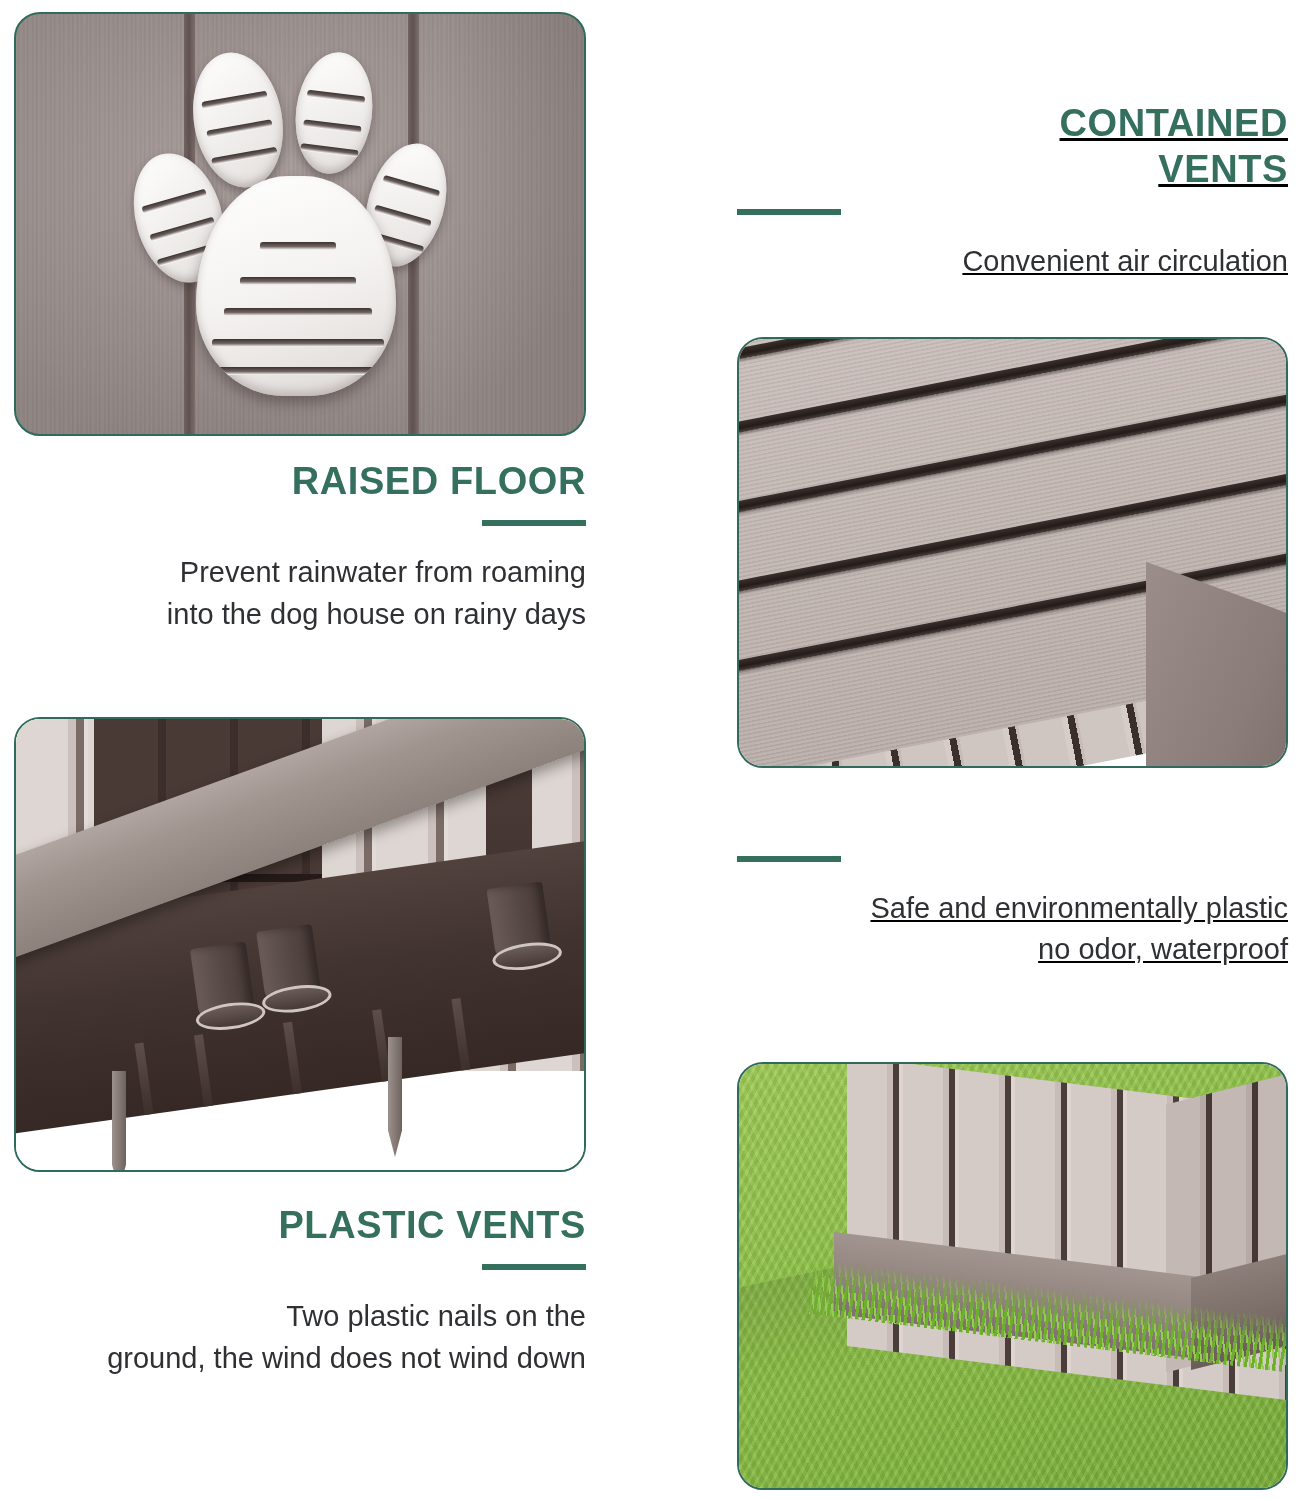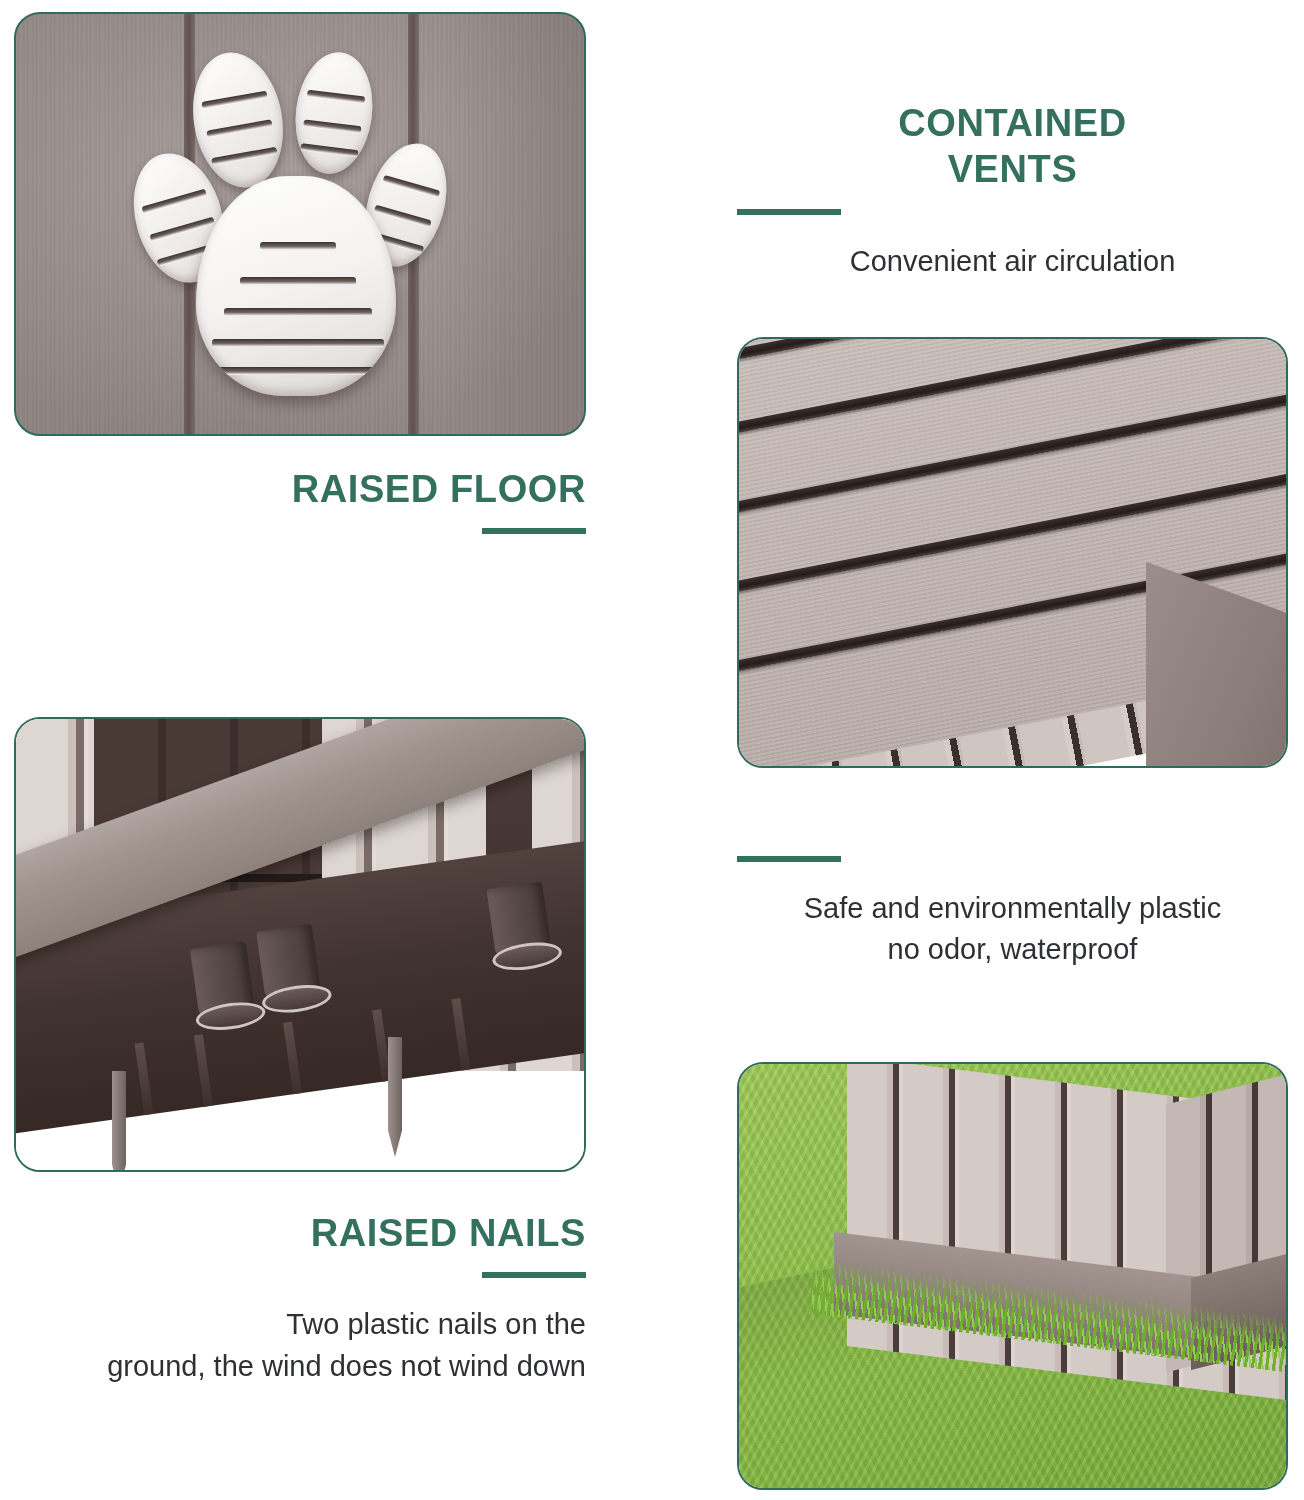--- a/index.html
+++ b/index.html
@@ -26,23 +26,23 @@
     background: #35705e;
     margin-top: 16px;
   }
   .feature-body {
     color: #2f3033;
     font-size: 29px;
     line-height: 1.42;
     margin-top: 26px;
     white-space: pre-line;
   }
-  .block-right   { text-align: right; margin-top: 8px; }
+  .block-right   { text-align: right; }
   .block-right .divider { margin-left: auto; }
-  .block-left    { text-align: center; }
+  .block-left    { text-align: right; text-decoration: underline; }
 
   
   .panel {
     position: absolute;
     border: 2px solid #2f6a5c;
     border-radius: 26px;
     overflow: hidden;
     background: #ffffff;
   }
 
@@ -318,20 +318,22 @@
         <div class="louver" style="left:14%;  top:60%; width:74%"></div>
         <div class="louver" style="left:8%;   top:74%; width:86%"></div>
         <div class="louver" style="left:4%;   top:87%; width:93%"></div>
       </div>
     </div>
   </div>
 
   <div id="block-raised-floor" class="block-right">
     <div class="feature-heading">RAISED FLOOR</div>
     <div class="divider"></div>
+    <div class="feature-body">Prevent rainwater from roaming
+into the dog house on rainy days</div>
   </div>
 
   <div class="panel" id="panel-plastic-nails">
     <div class="nails-stage">
       <div class="wall-planks"></div>
       <div class="wall-dark-door">
         <div class="door-line" style="top:52%"></div>
         <div class="door-line" style="top:53%; left:0; width:100%"></div>
       </div>
       <div class="wall-dark-right"></div>
@@ -348,21 +350,21 @@
       </div>
 
       <div class="spike" style="left:372px; top:318px;"></div>
       <div class="spike" style="left:96px;  top:352px;"></div>
 
       <div class="ramp"></div>
     </div>
   </div>
 
   <div id="block-plastic-nails" class="block-right">
-    <div class="feature-heading">RAISED NAILS</div>
+    <div class="feature-heading">PLASTIC VENTS</div>
     <div class="divider"></div>
     <div class="feature-body">Two plastic nails on the
 ground, the wind does not wind down</div>
   </div>
 
   <div id="block-contained-vents" class="block-left">
     <div class="feature-heading">CONTAINED
 VENTS</div>
     <div class="divider"></div>
     <div class="feature-body">Convenient air circulation</div>

